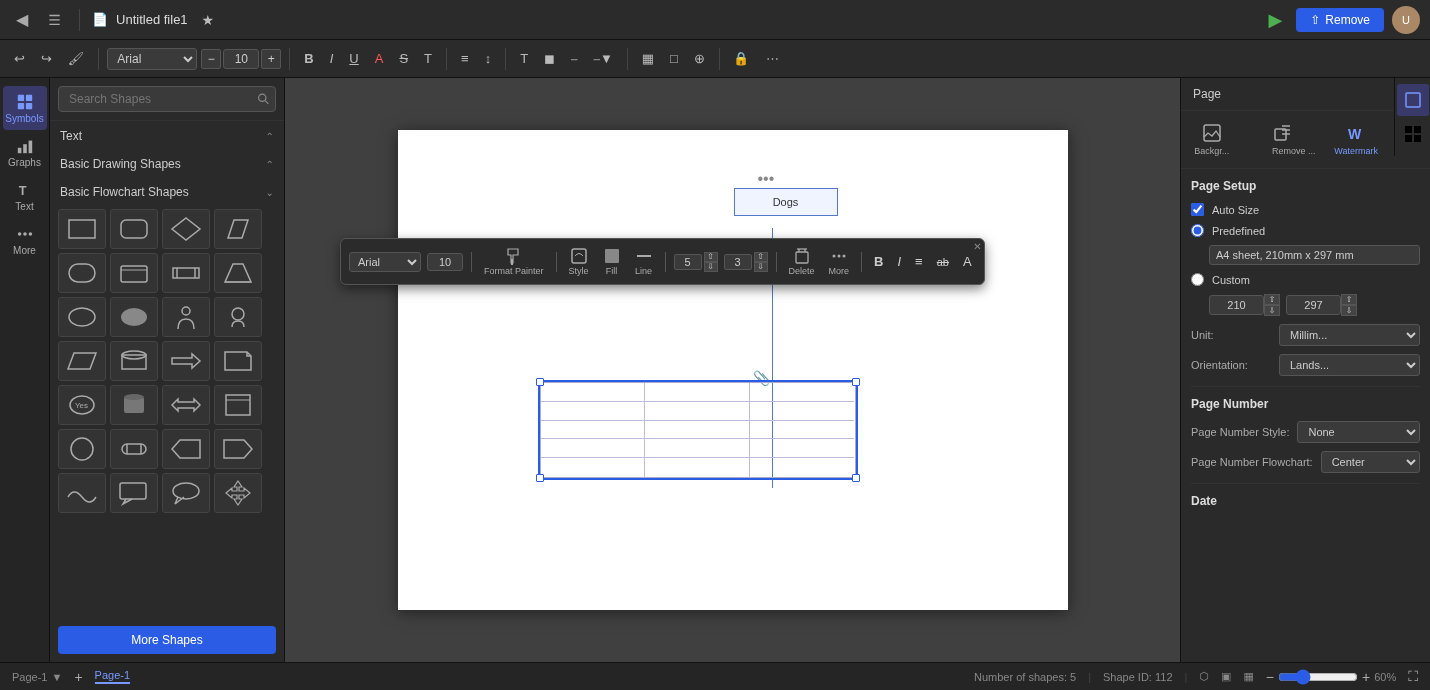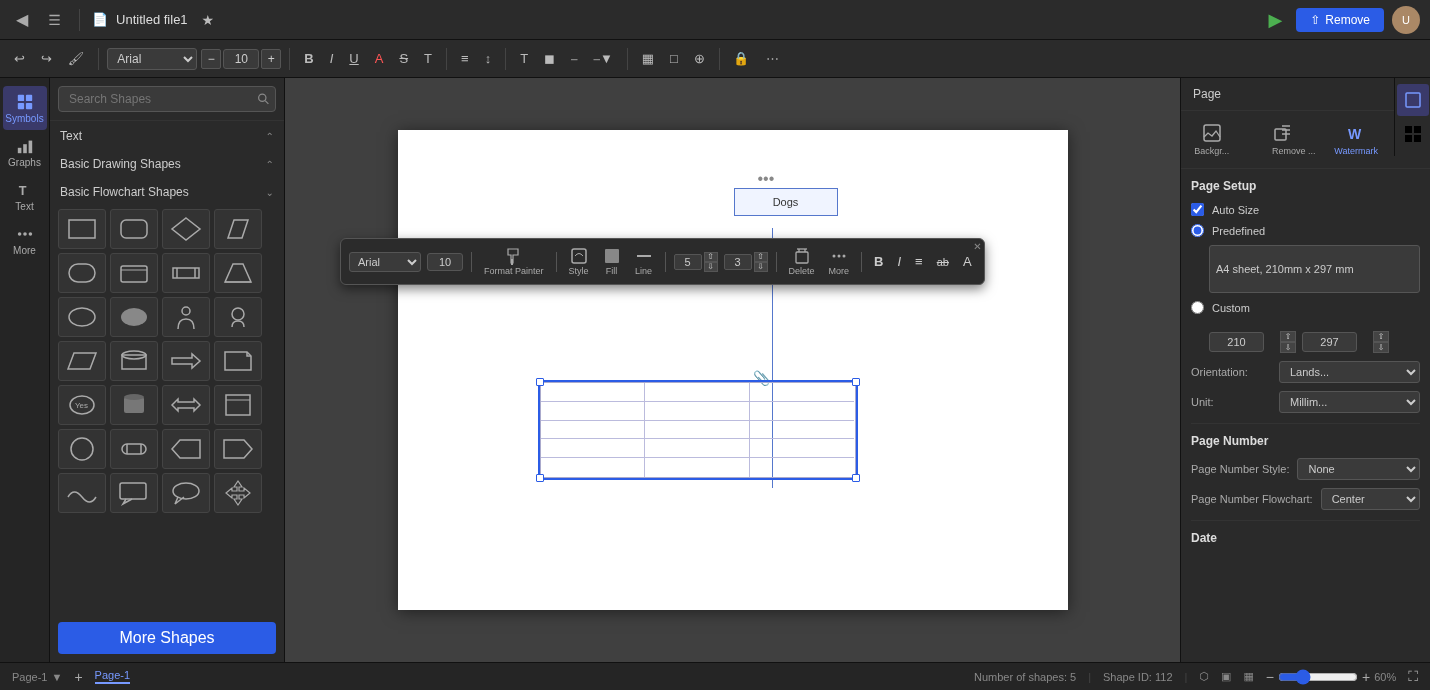--- a/index.html
+++ b/index.html
@@ -42,21 +42,21 @@
     #shapes-list { flex: 1; overflow-y: auto; padding-bottom: 10px; }
     #shapes-list::-webkit-scrollbar { width: 4px; }
     #shapes-list::-webkit-scrollbar-thumb { background: #555; border-radius: 2px; }
 
     .section-header { display: flex; align-items: center; justify-content: space-between; padding: 8px 10px 6px; cursor: pointer; color: #ccc; font-size: 12px; font-weight: 500; }
     .section-header .chevron { font-size: 10px; color: #888; }
     .shapes-grid { display: grid; grid-template-columns: repeat(4, 48px); gap: 4px; padding: 4px 8px 8px; }
     .shape-item { width: 48px; height: 40px; background: #333; border-radius: 3px; cursor: pointer; display: flex; align-items: center; justify-content: center; border: 1px solid #444; }
     .shape-item svg { width: 32px; height: 28px; }
 
-    .more-shapes-btn { margin: 8px; padding: 7px; background: #2b5ce6; color: #fff; border: none; border-radius: 4px; cursor: pointer; font-size: 16px; width: calc(100% - 16px); text-align: center; }
+    .more-shapes-btn { margin: 8px; padding: 7px; background: #2b5ce6; color: #fff; border: none; border-radius: 4px; cursor: pointer; font-size: 12px; width: calc(100% - 16px); text-align: center; }
 
     
     #canvas-area { flex: 1; background: #404040; display: flex; align-items: center; justify-content: center; position: relative; overflow: hidden; }
     #canvas-page { width: 670px; height: 480px; background: #fff; position: relative; box-shadow: 0 2px 15px rgba(0,0,0,0.5); }
 
     
     #float-toolbar { position: absolute; top: 160px; left: 55px; background: #2b2b2b; border: 1px solid #555; border-radius: 6px; padding: 6px 8px; display: flex; align-items: center; gap: 6px; box-shadow: 0 4px 12px rgba(0,0,0,0.5); z-index: 100; }
     .ft-font-select { background: #3a3a3a; border: 1px solid #555; color: #ccc; padding: 2px 4px; border-radius: 3px; font-size: 11px; width: 72px; cursor: pointer; }
     .ft-size-input { width: 36px; background: #3a3a3a; border: 1px solid #555; color: #ccc; text-align: center; padding: 2px; border-radius: 3px; font-size: 11px; }
     .ft-sep { width: 1px; height: 20px; background: #555; margin: 0 2px; }
@@ -100,24 +100,24 @@
     #rp-content { flex: 1; overflow-y: auto; padding: 10px; }
     #rp-content::-webkit-scrollbar { width: 4px; }
     #rp-content::-webkit-scrollbar-thumb { background: #555; border-radius: 2px; }
 
     .rp-section-title { color: #ddd; font-size: 12px; font-weight: 600; margin-bottom: 10px; }
     .rp-row { display: flex; align-items: center; gap: 8px; margin-bottom: 8px; }
     .rp-label { color: #aaa; font-size: 11px; min-width: 80px; }
     .rp-checkbox { width: 13px; height: 13px; accent-color: #2b5ce6; cursor: pointer; }
     .rp-radio { width: 13px; height: 13px; accent-color: #2b5ce6; cursor: pointer; }
     .rp-text { color: #ccc; font-size: 11px; }
-    .rp-input-box { background: #3a3a3a; border: 1px solid #555; color: #ccc; padding: 17px 6px; border-radius: 3px; font-size: 11px; width: 100%; }
+    .rp-input-box { background: #3a3a3a; border: 1px solid #555; color: #ccc; padding: 3px 6px; border-radius: 3px; font-size: 11px; width: 100%; }
     .rp-select { background: #3a3a3a; border: 1px solid #555; color: #ccc; padding: 3px 6px; border-radius: 3px; font-size: 11px; cursor: pointer; flex: 1; }
     .rp-num-input { background: #3a3a3a; border: 1px solid #555; color: #ccc; padding: 3px 4px; border-radius: 3px; font-size: 11px; width: 55px; text-align: center; }
-    .rp-num-wrap { display: flex; align-items: center; gap: 16px; margin-top: 9px; }
+    .rp-num-wrap { display: flex; align-items: center; gap: 0; }
     .rp-stepper { display: flex; flex-direction: column; }
     .rp-stepper button { width: 16px; height: 11px; background: #444; border: 1px solid #555; color: #ccc; cursor: pointer; font-size: 8px; display: flex; align-items: center; justify-content: center; }
     .rp-divider { height: 1px; background: #333; margin: 10px 0; }
 
     
     #statusbar { height: 28px; background: #252525; display: flex; align-items: center; padding: 0 12px; gap: 12px; border-top: 1px solid #111; flex-shrink: 0; font-size: 11px; color: #888; }
     .sb-page-select { display: flex; align-items: center; gap: 4px; cursor: pointer; }
     .sb-add-btn { cursor: pointer; color: #aaa; font-size: 14px; }
     .sb-tab { color: #7799ff; cursor: pointer; border-bottom: 2px solid #7799ff; padding-bottom: 1px; }
     .sb-spacer { flex: 1; }
@@ -612,31 +612,31 @@
         <div class="rp-num-wrap">
           <input type="text" class="rp-num-input" value="297" style="">
           <div class="rp-stepper">
             <button style="width:16px;height:11px;background:#444;border:1px solid #555;color:#ccc;cursor:pointer;font-size:8px;">⇧</button>
             <button style="width:16px;height:11px;background:#444;border:1px solid #555;color:#ccc;cursor:pointer;font-size:8px;">⇩</button>
           </div>
         </div>
       </div>
 
       <div class="rp-row">
+        <span class="rp-label">Unit:</span>
+        <select class="rp-select">
+          <option>Millim...</option>
+          <option>Pixels</option>
+        </select>
+      </div>
+      <div class="rp-row">
         <span class="rp-label">Orientation:</span>
         <select class="rp-select">
           <option>Lands...</option>
           <option>Portrait</option>
-        </select>
-      </div>
-      <div class="rp-row">
-        <span class="rp-label">Unit:</span>
-        <select class="rp-select">
-          <option>Millim...</option>
-          <option>Pixels</option>
         </select>
       </div>
 
       <div class="rp-divider"></div>
 
       <div class="rp-section-title">Page Number</div>
       <div class="rp-row">
         <span class="rp-label">Page Number Style:</span>
         <select class="rp-select">
           <option>None</option>

